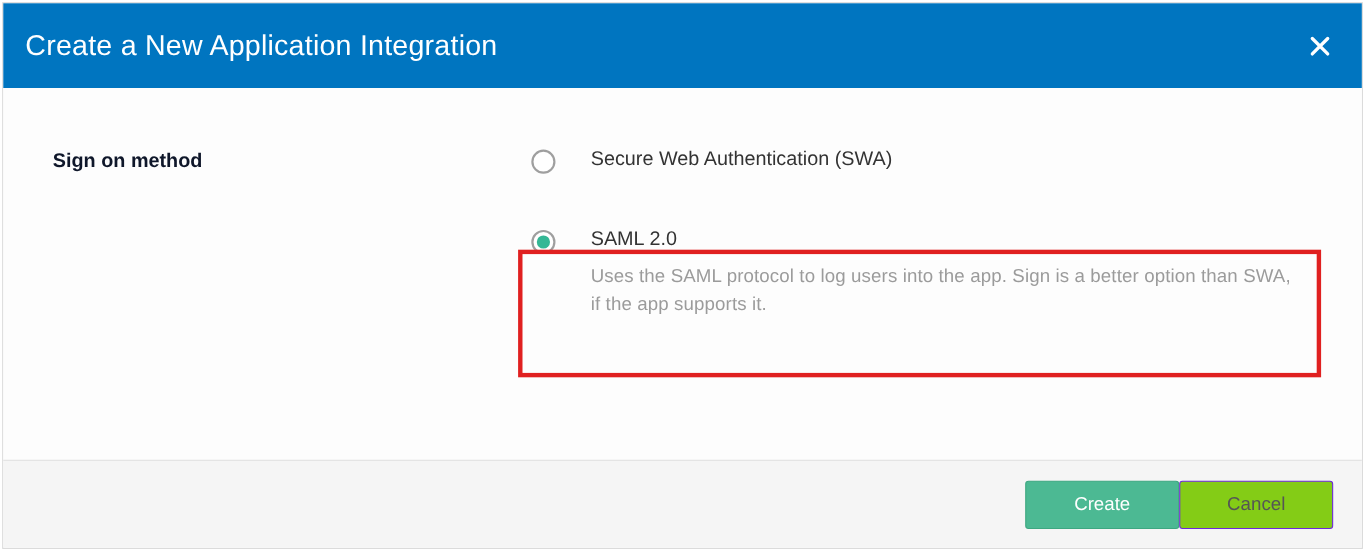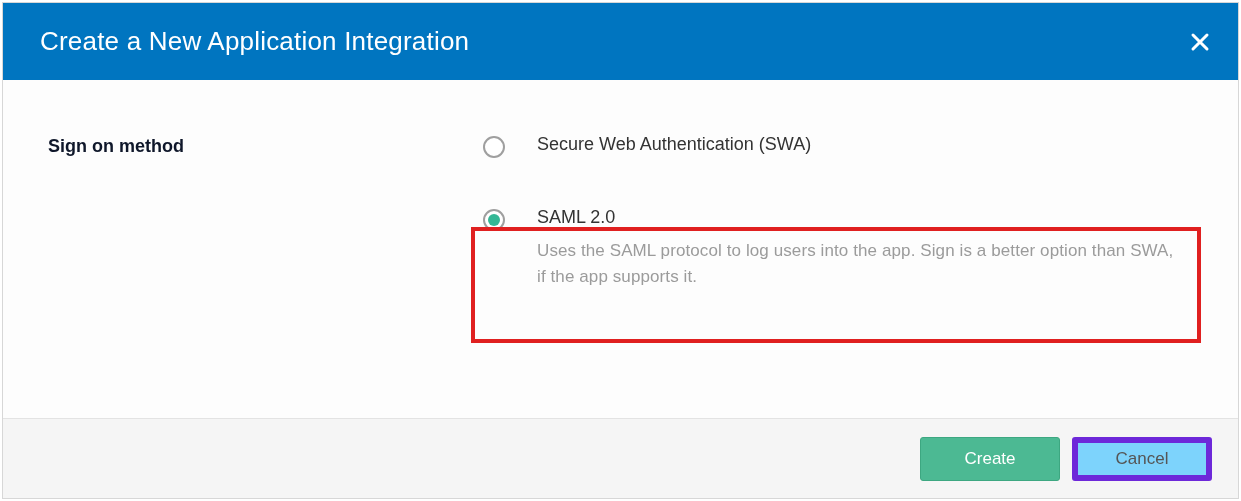--- a/index.html
+++ b/index.html
@@ -18,21 +18,21 @@
     display: flex;
     flex-direction: column;
   }
   .modal-header {
     background: #0075c0;
     color: #fff;
     height: 77px;
     display: flex;
     align-items: center;
     justify-content: space-between;
-    padding: 0 28px 0 37px;
+    padding: 0 28px 0 20px;
   }
   .modal-title {
     font-size: 26px;
     font-weight: 400;
     letter-spacing: 0.2px;
   }
   .close-icon {
     width: 20px;
     height: 20px;
     cursor: pointer;
@@ -114,42 +114,41 @@
   }
 
   .modal-footer {
     height: 80px;
     background: #f5f5f5;
     border-top: 1px solid #e3e3e3;
     display: flex;
     align-items: center;
     justify-content: flex-end;
     padding: 0 26px;
-    gap: 12px;
   }
   .btn {
     height: 44px;
     padding: 0 30px;
     font-size: 17px;
     border-radius: 3px;
     cursor: pointer;
     display: inline-flex;
     align-items: center;
     justify-content: center;
   }
   .btn-primary {
     background: #4cb993;
     color: #fff;
     border: 1px solid #3da781;
     min-width: 140px;
   }
   .btn-secondary {
-    background: #7dd3fc;
+    background: #84cc16;
     color: #555;
-    border: 6px solid #6d28d9;
+    border: 1px solid #6d28d9;
     min-width: 140px;
   }
 </style>
 </head>
 <body>
 
 <div class="modal">
 
   <div class="modal-header">
     <div class="modal-title">Create a New Application Integration</div>

